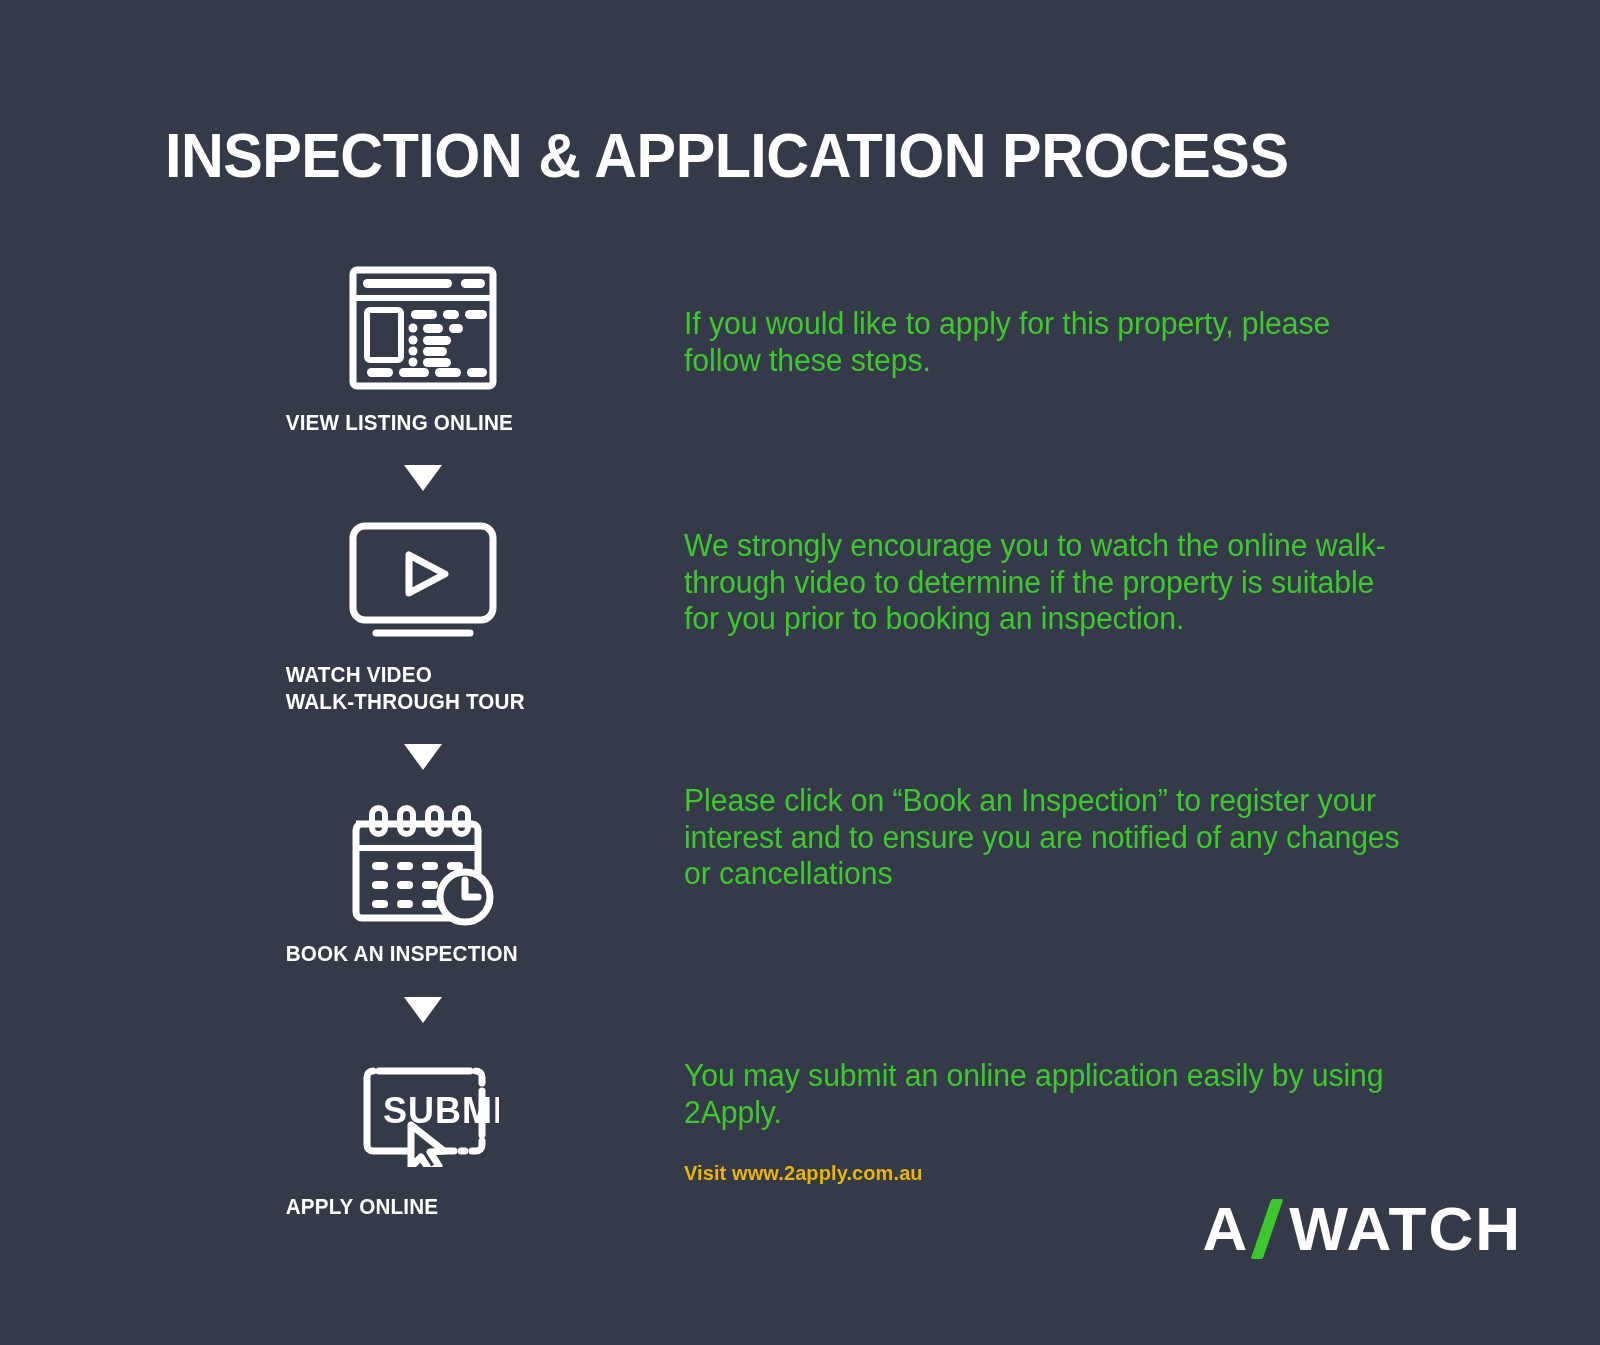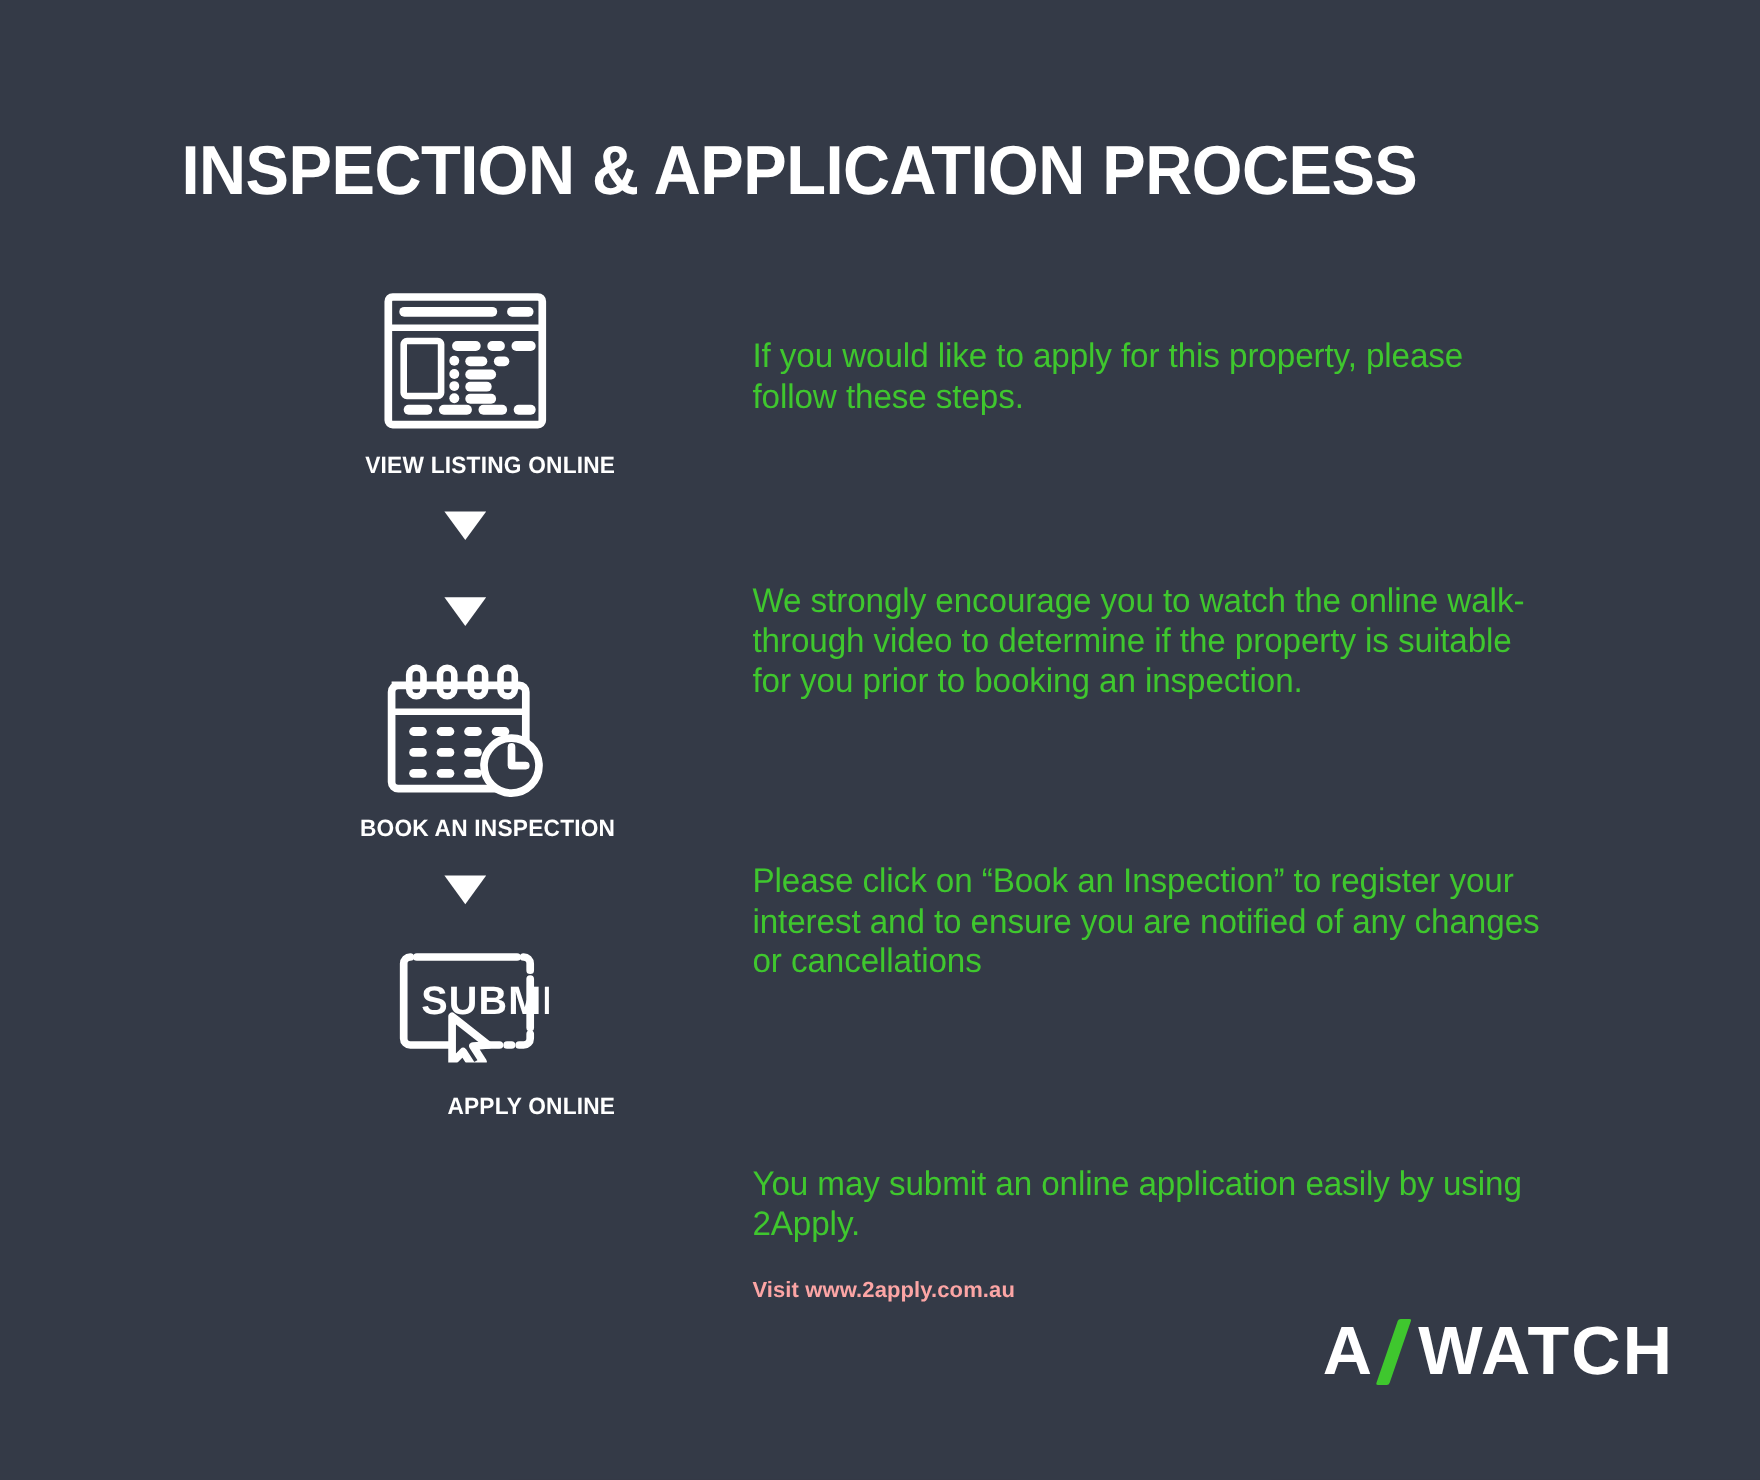--- a/index.html
+++ b/index.html
@@ -40,21 +40,21 @@
   .steps {
     position: absolute;
     left: 280px;
     top: 262px;
     width: 285px;
   }
 
   .step {
     position: relative;
     width: 285px;
-    text-align: right;
+    text-align: left;
   }
 
   .icon-wrap {
     display: flex;
     align-items: center;
     justify-content: center;
     height: 132px;
   }
 
   .step-label {
@@ -100,21 +100,21 @@
 
   .copy.p1 { top: 306px; }
   .copy.p2 { top: 528px; }
   .copy.p3 { top: 783px; }
   .copy.p4 { top: 1058px; }
 
   .visit {
     position: absolute;
     left: 684px;
     top: 1162px;
-    color: #fca5a5;
+    color: #eab308;
     font-size: 20px;
     font-weight: 700;
     letter-spacing: 0.1px;
   }
 
   
   .logo {
     position: absolute;
     right: 78px;
     top: 1198px;
@@ -175,20 +175,31 @@
       </div>
       <div class="step-label">VIEW LISTING ONLINE</div>
     </div>
 
     <div class="gap-a"></div>
     <div class="arrow-wrap">
         <div class="arrow"></div>
       </div>
     <div class="gap-b"></div>
 
+    <div class="step">
+      <div class="icon-wrap">
+        <svg width="150" height="118" viewBox="0 0 150 118" fill="none">
+          <rect x="5" y="5" width="140" height="94" rx="12" stroke="#ffffff" stroke-width="7"></rect>
+          <path d="M61 34 L61 72 L97 53 Z" stroke="#ffffff" stroke-width="7" stroke-linejoin="round" stroke-linecap="round"></path>
+          <line x1="28" y1="112" x2="122" y2="112" stroke="#ffffff" stroke-width="7" stroke-linecap="round"></line>
+        </svg>
+      </div>
+      <div class="step-label" style="white-space:pre-line">WATCH VIDEO
+WALK-THROUGH TOUR</div>
+    </div>
 
     <div class="gap-a"></div>
     <div class="arrow-wrap">
         <div class="arrow"></div>
       </div>
     <div class="gap-b"></div>
 
     <div class="step">
       <div class="icon-wrap">
         <svg width="150" height="138" viewBox="0 0 150 138" fill="none">

